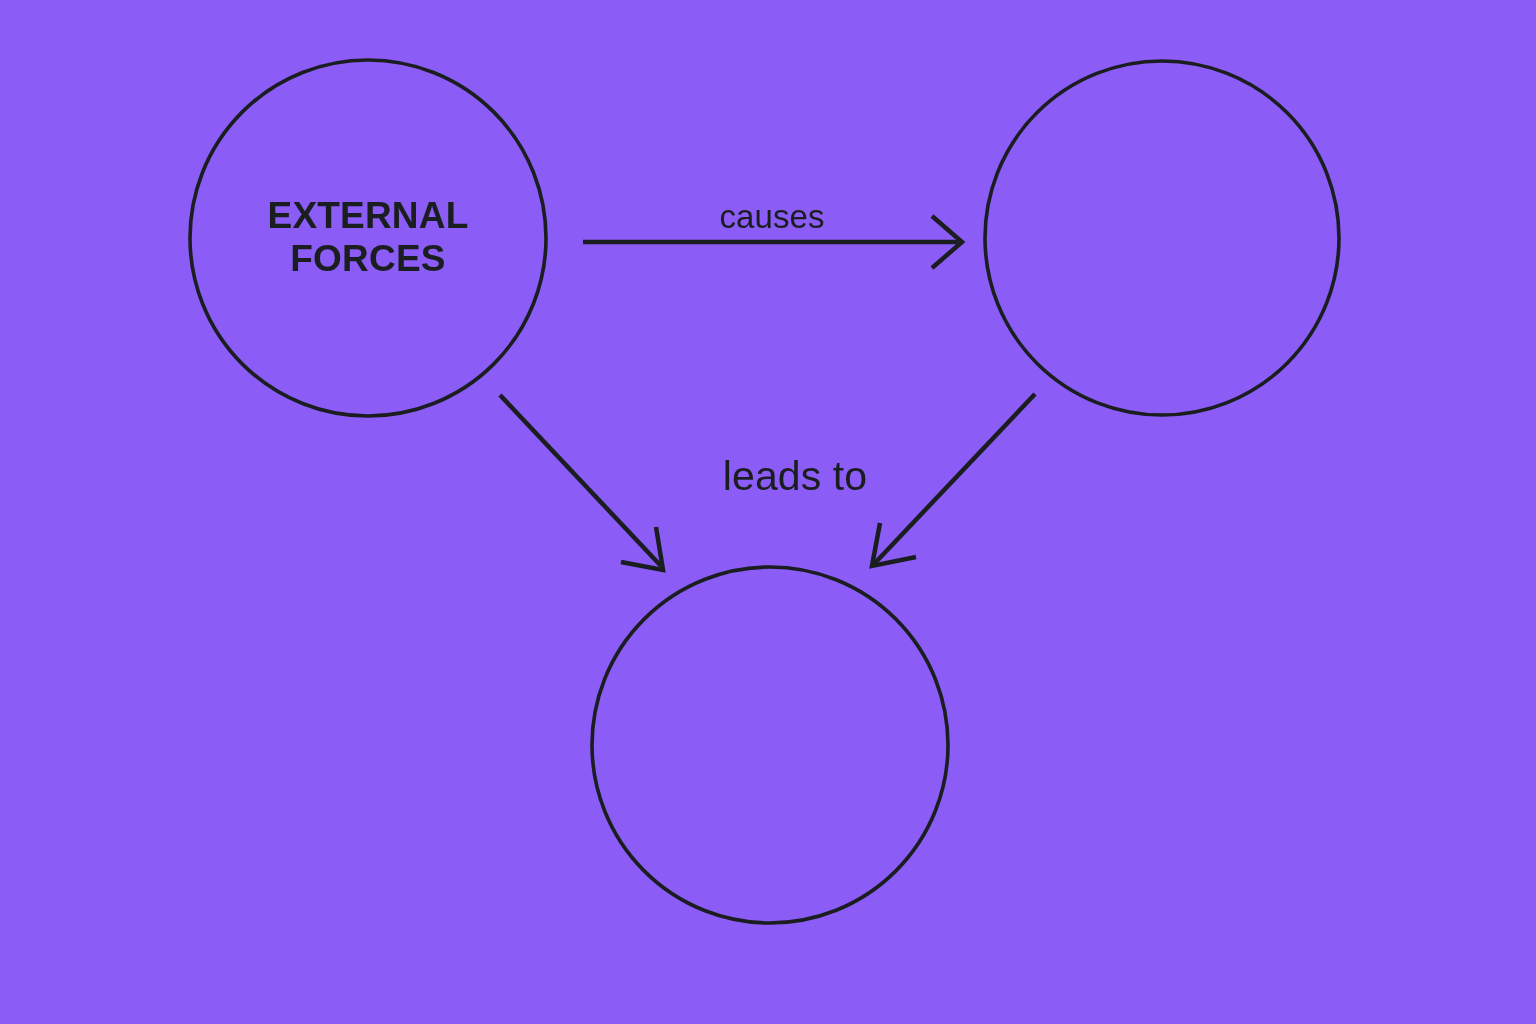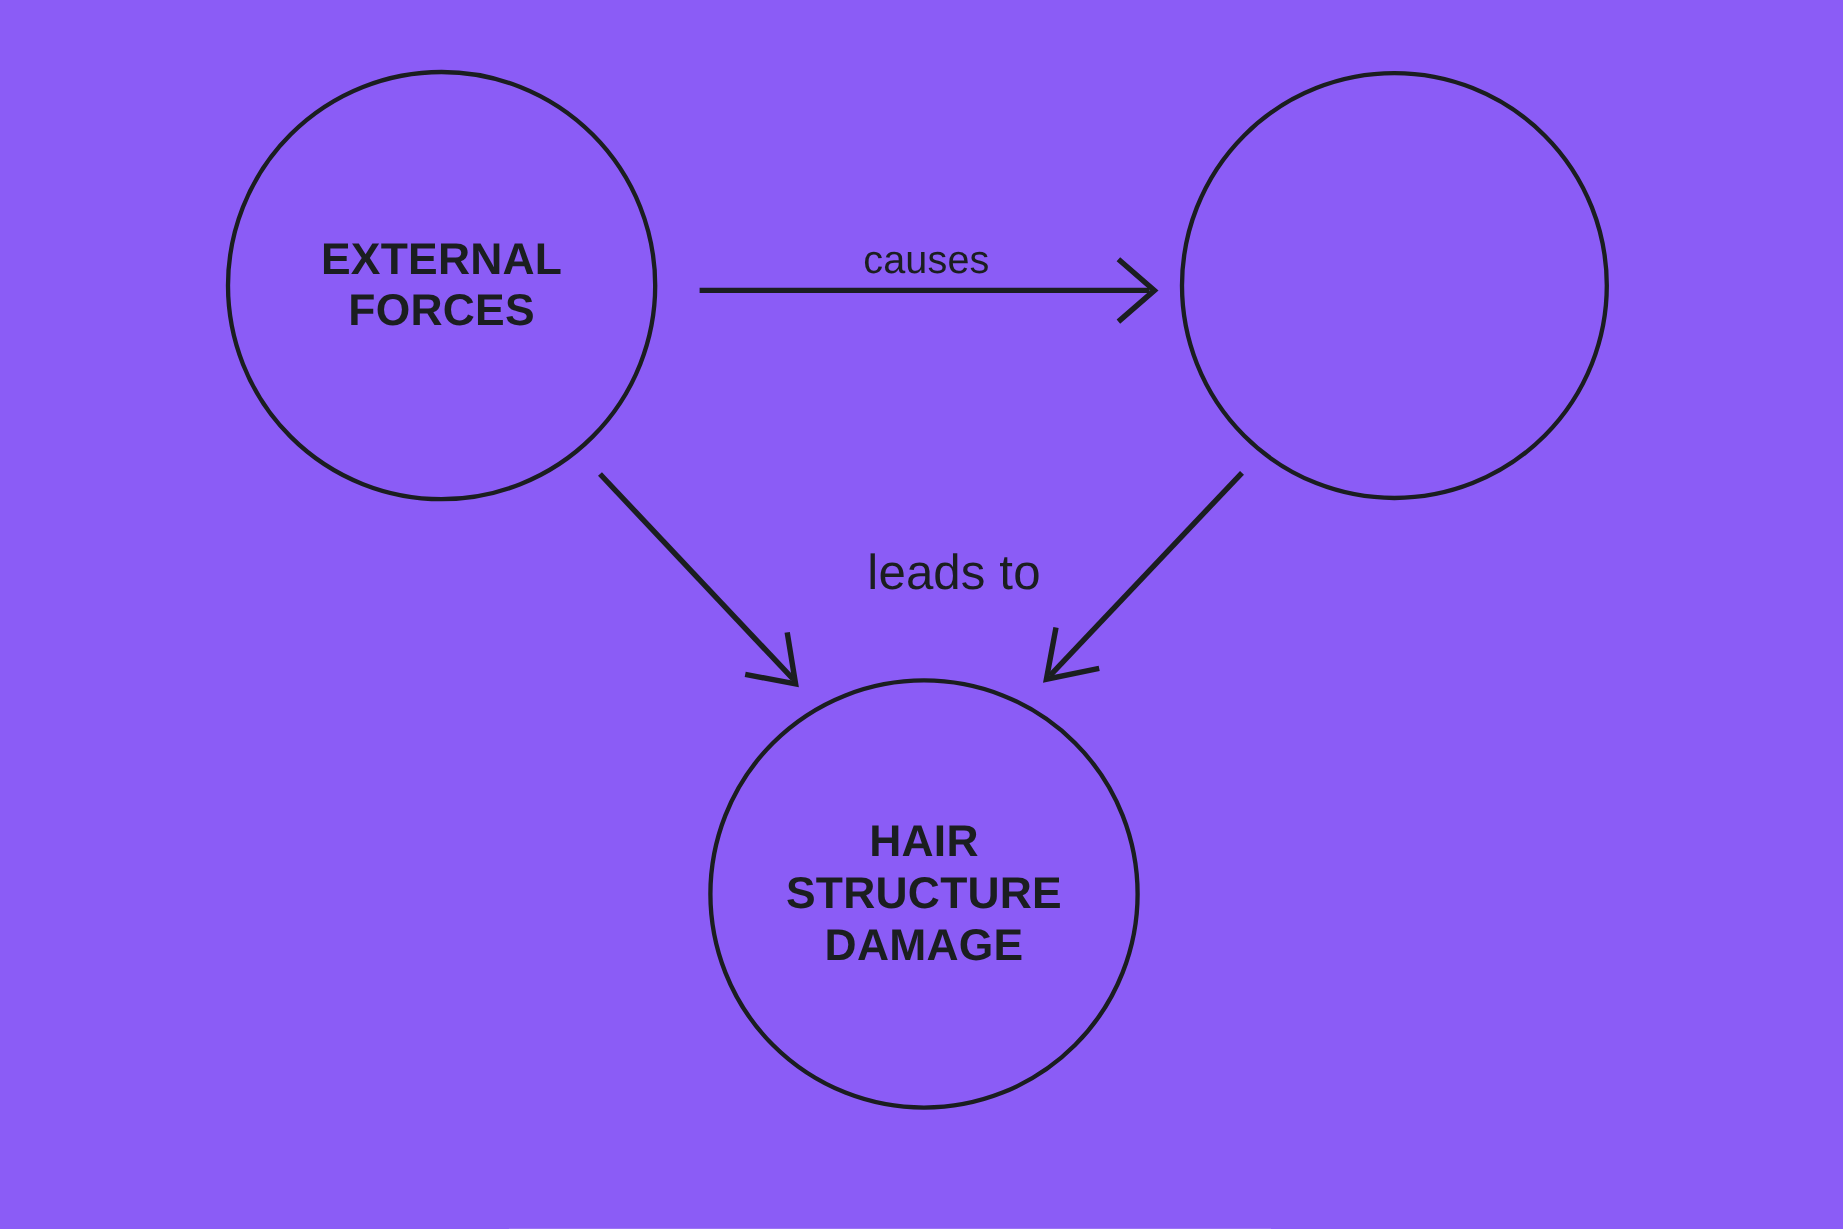--- a/index.html
+++ b/index.html
@@ -78,21 +78,18 @@
 
     <circle cx="368" cy="238" r="178" fill="none" stroke="#1b1e20" stroke-width="3.6"></circle>
     <circle cx="1162" cy="238" r="177" fill="none" stroke="#1b1e20" stroke-width="3.6"></circle>
     <circle cx="770" cy="745" r="178" fill="none" stroke="#1b1e20" stroke-width="3.6"></circle>
   </svg>
 
   <div class="node-label" id="node-label-external">EXTERNAL
 FORCES</div>
 
 
-  <div class="node-label" id="node-label-damage">HAIR
-STRUCTURE
-DAMAGE</div>
 
   <div class="edge-label" id="edge-label-causes">causes</div>
 
   <div class="edge-label" id="edge-label-leads-to">leads to</div>
 
 </div>
 
 </body></html>

